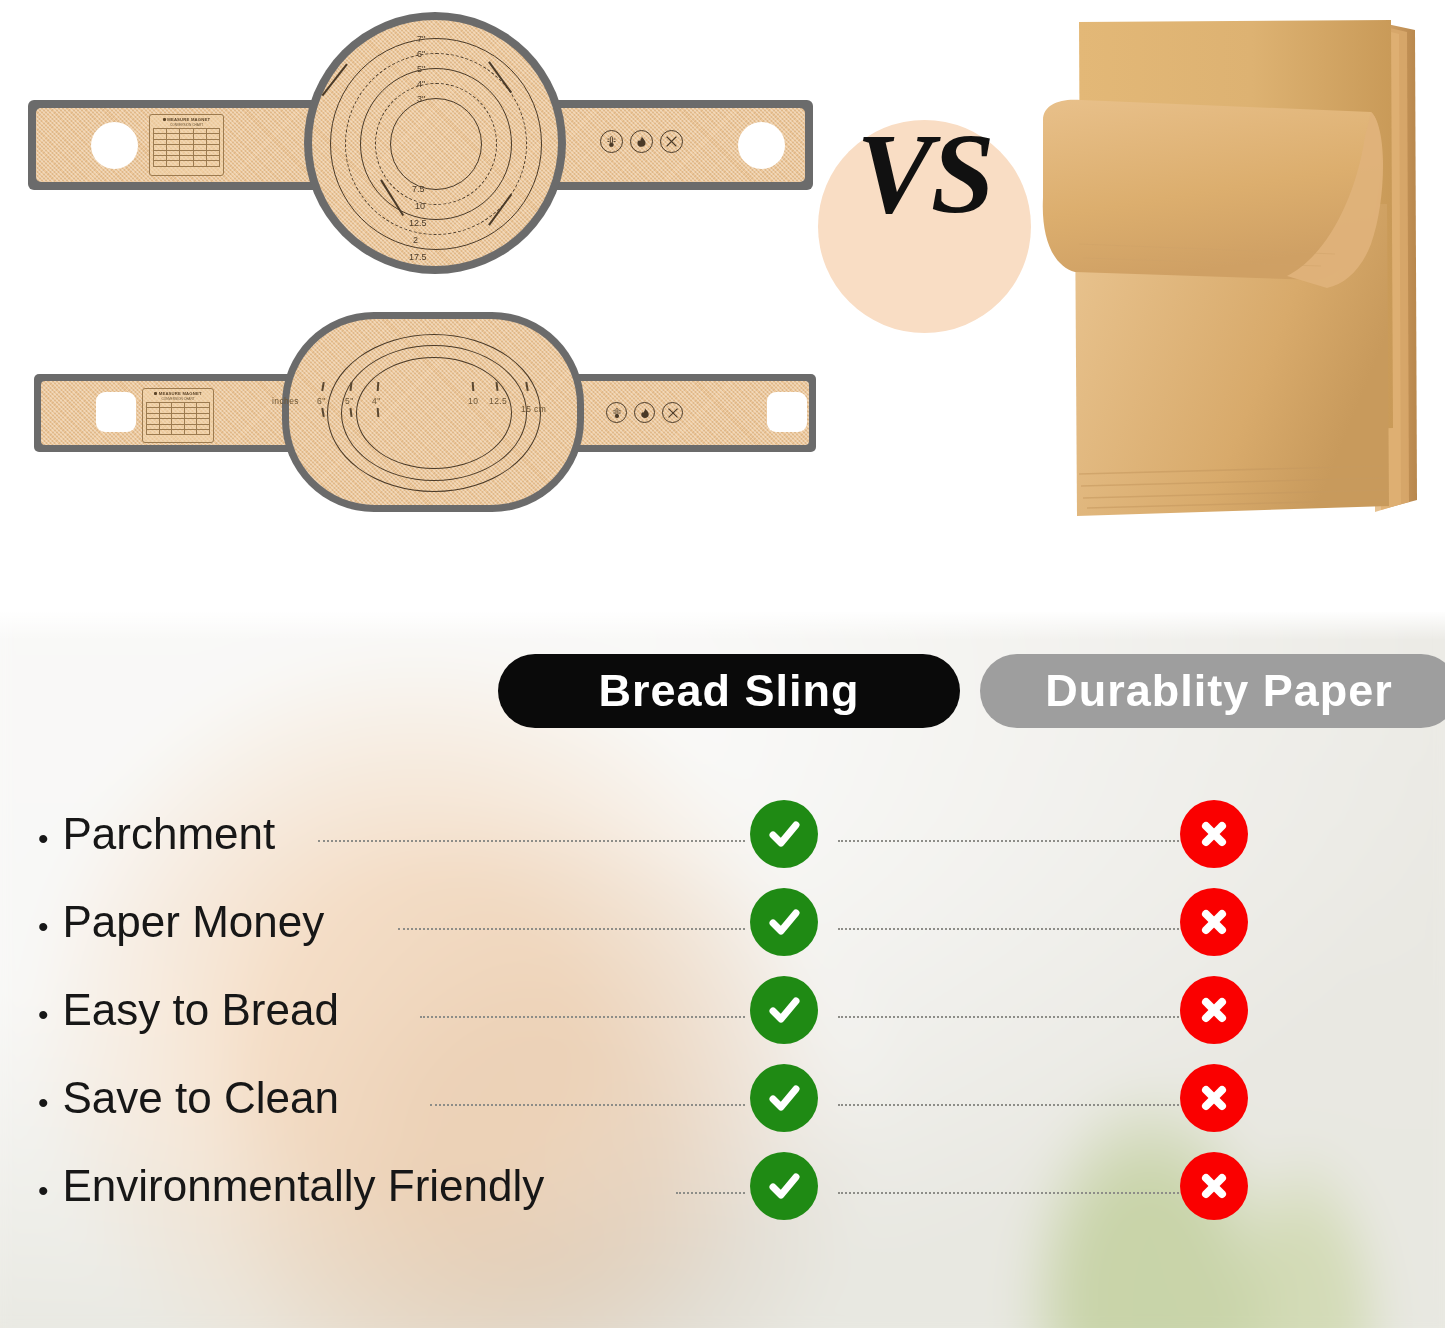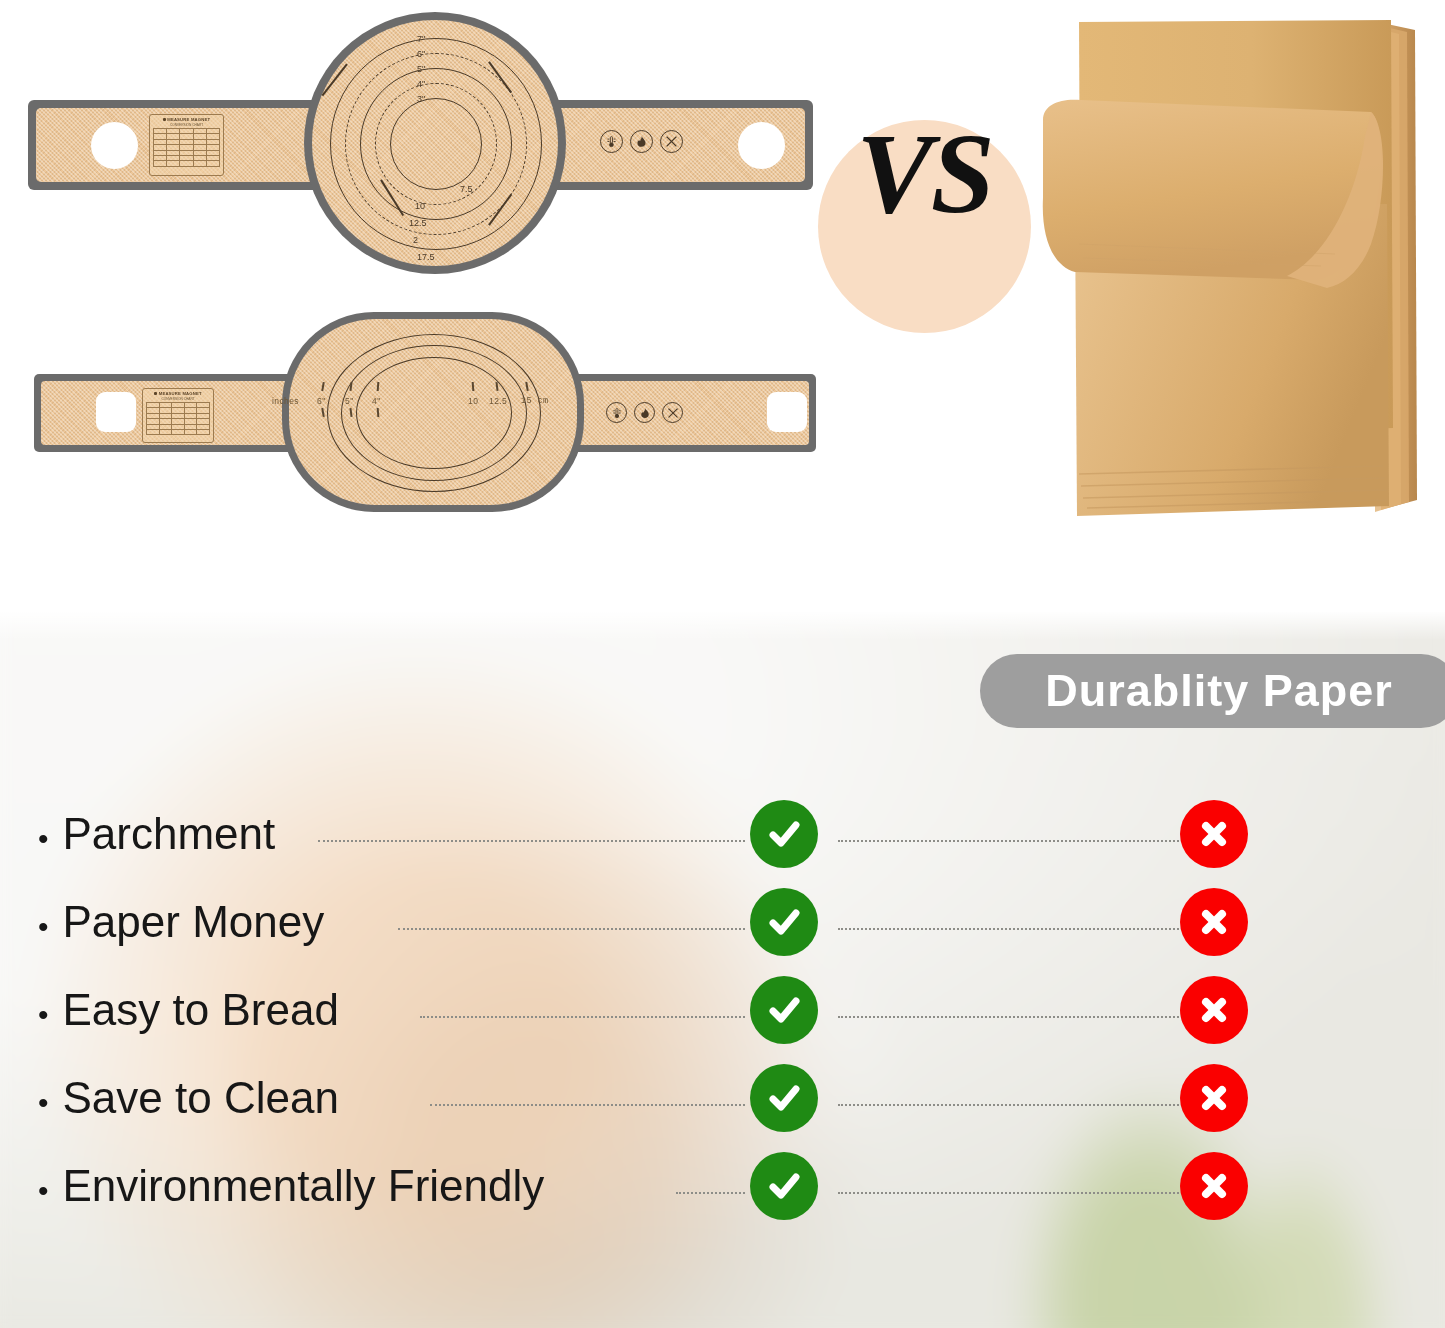--- a/index.html
+++ b/index.html
@@ -202,25 +202,25 @@
       <div class="spoke" style="left:460px;top:175px;height:38px;transform:rotate(36deg);transform-origin:bottom center;"></div>
       <div class="spoke" style="left:352px;top:168px;height:42px;transform:rotate(-32deg);transform-origin:top center;"></div>
       <div class="spoke" style="left:318px;top:52px;height:40px;transform:rotate(38deg);transform-origin:top center;"></div>
 
       <div class="tick" style="left:389px;top:22px;">7"</div>
       <div class="tick" style="left:389px;top:37px;">6"</div>
       <div class="tick" style="left:389px;top:52px;">5"</div>
       <div class="tick" style="left:389px;top:67px;">4"</div>
       <div class="tick" style="left:389px;top:82px;">3"</div>
 
-      <div class="tick" style="left:384px;top:172px;margin-left:48px;">7.5</div>
+      <div class="tick" style="left:384px;top:172px;">7.5</div>
       <div class="tick" style="left:387px;top:189px;">10</div>
       <div class="tick" style="left:381px;top:206px;">12.5</div>
       <div class="tick" style="left:385px;top:223px;">2</div>
-      <div class="tick" style="left:381px;top:240px;margin-left:8px;">17.5</div>
+      <div class="tick" style="left:381px;top:240px;">17.5</div>
 
       <div class="hole"></div>
       <div class="hole r"></div>
 
       <div class="chart" style="left:121px;top:102px;width:75px;height:62px;">
         <div class="ct"><span class="magdot"></span><span>MEASURE MAGNET</span></div>
         <div class="cs">CONVERSION CHART</div>
         <table>
             <tbody>
           <tr>
@@ -314,21 +314,21 @@
       <div class="bring" style="left:293px;top:22px;width:212px;height:156px;border-radius:50%;"></div>
       <div class="bring" style="left:307px;top:33px;width:184px;height:134px;border-radius:50%;"></div>
       <div class="bring" style="left:322px;top:45px;width:154px;height:110px;border-radius:50%;"></div>
 
       <div class="inchlbl" style="left:238px;top:84px;">inches</div>
       <div class="inchlbl" style="left:283px;top:84px;">6"</div>
       <div class="inchlbl" style="left:311px;top:84px;">5"</div>
       <div class="inchlbl" style="left:338px;top:84px;">4"</div>
       <div class="inchlbl" style="left:434px;top:84px;">10</div>
       <div class="inchlbl" style="left:455px;top:84px;">12.5</div>
-      <div class="inchlbl" style="left:487px;top:84px;font-family:Liberation Mono, monospace;">15 cm</div>
+      <div class="inchlbl" style="left:487px;top:92px;">15 cm</div>
 
       <div class="botmark" style="left:288px;top:70px;transform:rotate(10deg);"></div>
       <div class="botmark" style="left:316px;top:70px;transform:rotate(7deg);"></div>
       <div class="botmark" style="left:343px;top:70px;transform:rotate(4deg);"></div>
       <div class="botmark" style="left:438px;top:70px;transform:rotate(-4deg);"></div>
       <div class="botmark" style="left:462px;top:70px;transform:rotate(-7deg);"></div>
       <div class="botmark" style="left:492px;top:70px;transform:rotate(-10deg);"></div>
       <div class="botmark" style="left:288px;top:96px;transform:rotate(-10deg);"></div>
       <div class="botmark" style="left:316px;top:96px;transform:rotate(-7deg);"></div>
       <div class="botmark" style="left:343px;top:96px;transform:rotate(-4deg);"></div>
@@ -472,20 +472,23 @@
         </g>
       </svg>
     </div>
   </div>
 
   <div class="panel">
     <div class="panel-bg"></div>
     <div class="panel-fade"></div>
 
     <div class="pills">
+      <div class="pill" id="pill-bread">
+        <span>Bread Sling</span>
+      </div>
       <div class="pill" id="pill-parch">
         <span>Durablity Paper</span>
       </div>
     </div>
 
     <div class="rows">
 
       <div class="row">
         <div class="label">
           <span class="bullet">•</span>

